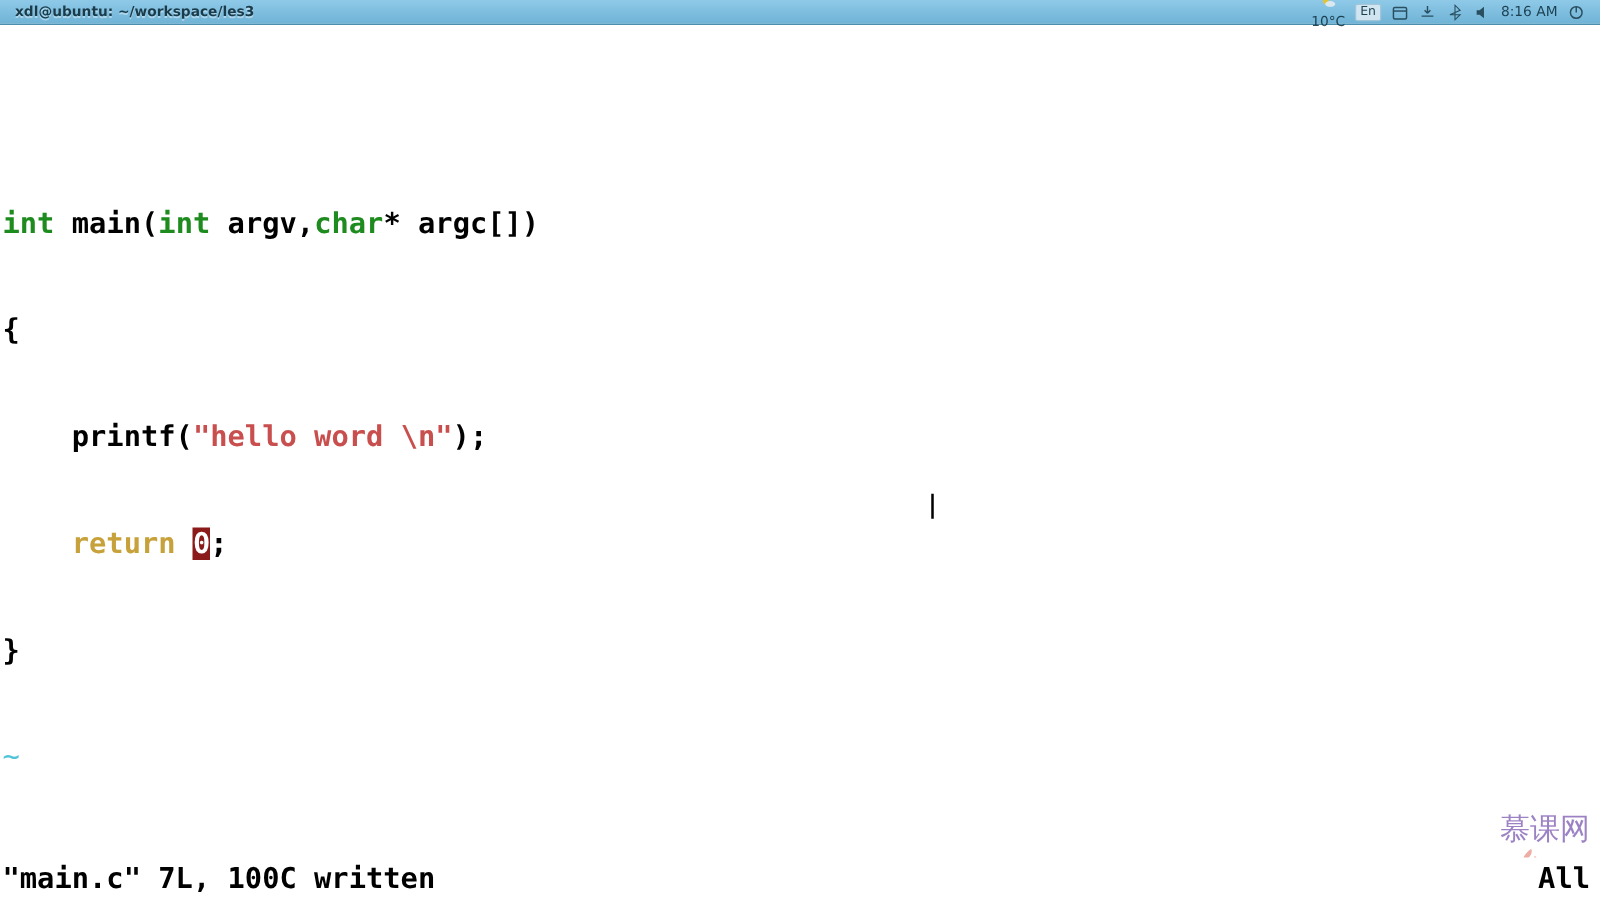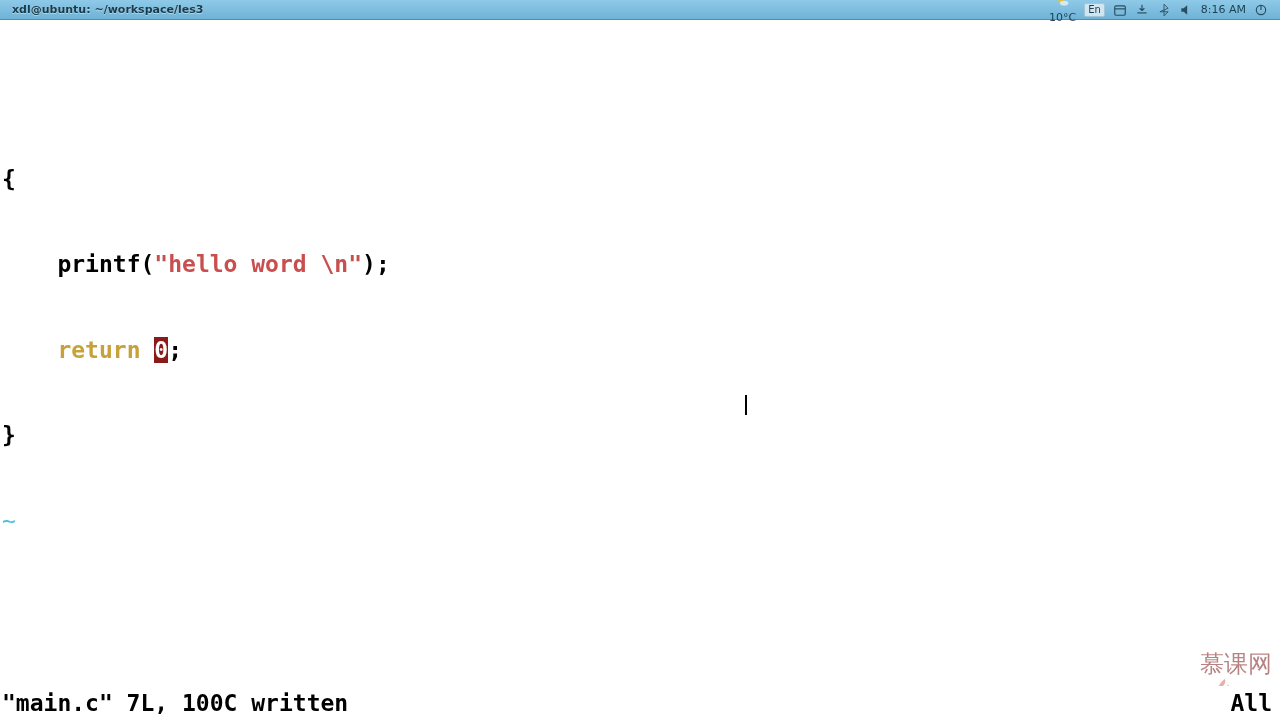--- a/index.html
+++ b/index.html
@@ -70,21 +70,21 @@
   .status .gap { flex:1 1 auto; }
   .status .pos { flex:0 0 auto; padding-right: 120px; }
   .status .pct { flex:0 0 auto; padding-right: 6px; }
 
   
   .watermark {
     position:absolute;
     right:8px; bottom:8px;
     font-family: sans-serif;
     font-size:24px;
-    color:#7f1d1d;
+    color:#4c1d95;
     opacity:.55;
     display:flex; align-items:center; gap:4px;
     pointer-events:none;
   }
   .watermark .flame { width:22px; height:26px; }
 </style>
 </head>
 <body>
 
 <div class="panel">
@@ -128,20 +128,21 @@
         <svg viewBox="0 0 24 24">
           <circle cx="12" cy="12" r="8" fill="none" stroke="#1a3b4a" stroke-width="2"></circle>
           <line x1="12" y1="4" x2="12" y2="12" stroke="#1a3b4a" stroke-width="2"></line>
         </svg>
       </span>
   </div>
 </div>
 
 <div class="editor">
   <div class="line"></div>
+  <div class="line"><span class="type">int</span><span> </span><span class="ident">main</span><span class="punct">(</span><span class="type">int</span><span> </span><span class="ident">argv</span><span class="punct">,</span><span class="type">char</span><span class="punct">* </span><span class="ident">argc</span><span class="punct">[])</span></div>
   <div class="line"><span class="punct">{</span></div>
   <div class="line"><span>    </span><span class="ident">printf</span><span class="punct">(</span><span class="str">"hello word \n"</span><span class="punct">);</span></div>
   <div class="line"><span>    </span><span class="kw-ret">return</span><span> </span><span class="cursor">0</span><span class="punct">;</span></div>
   <div class="line"><span class="punct">}</span></div>
   <div class="line tilde">~</div>
   
   
   
   
   

